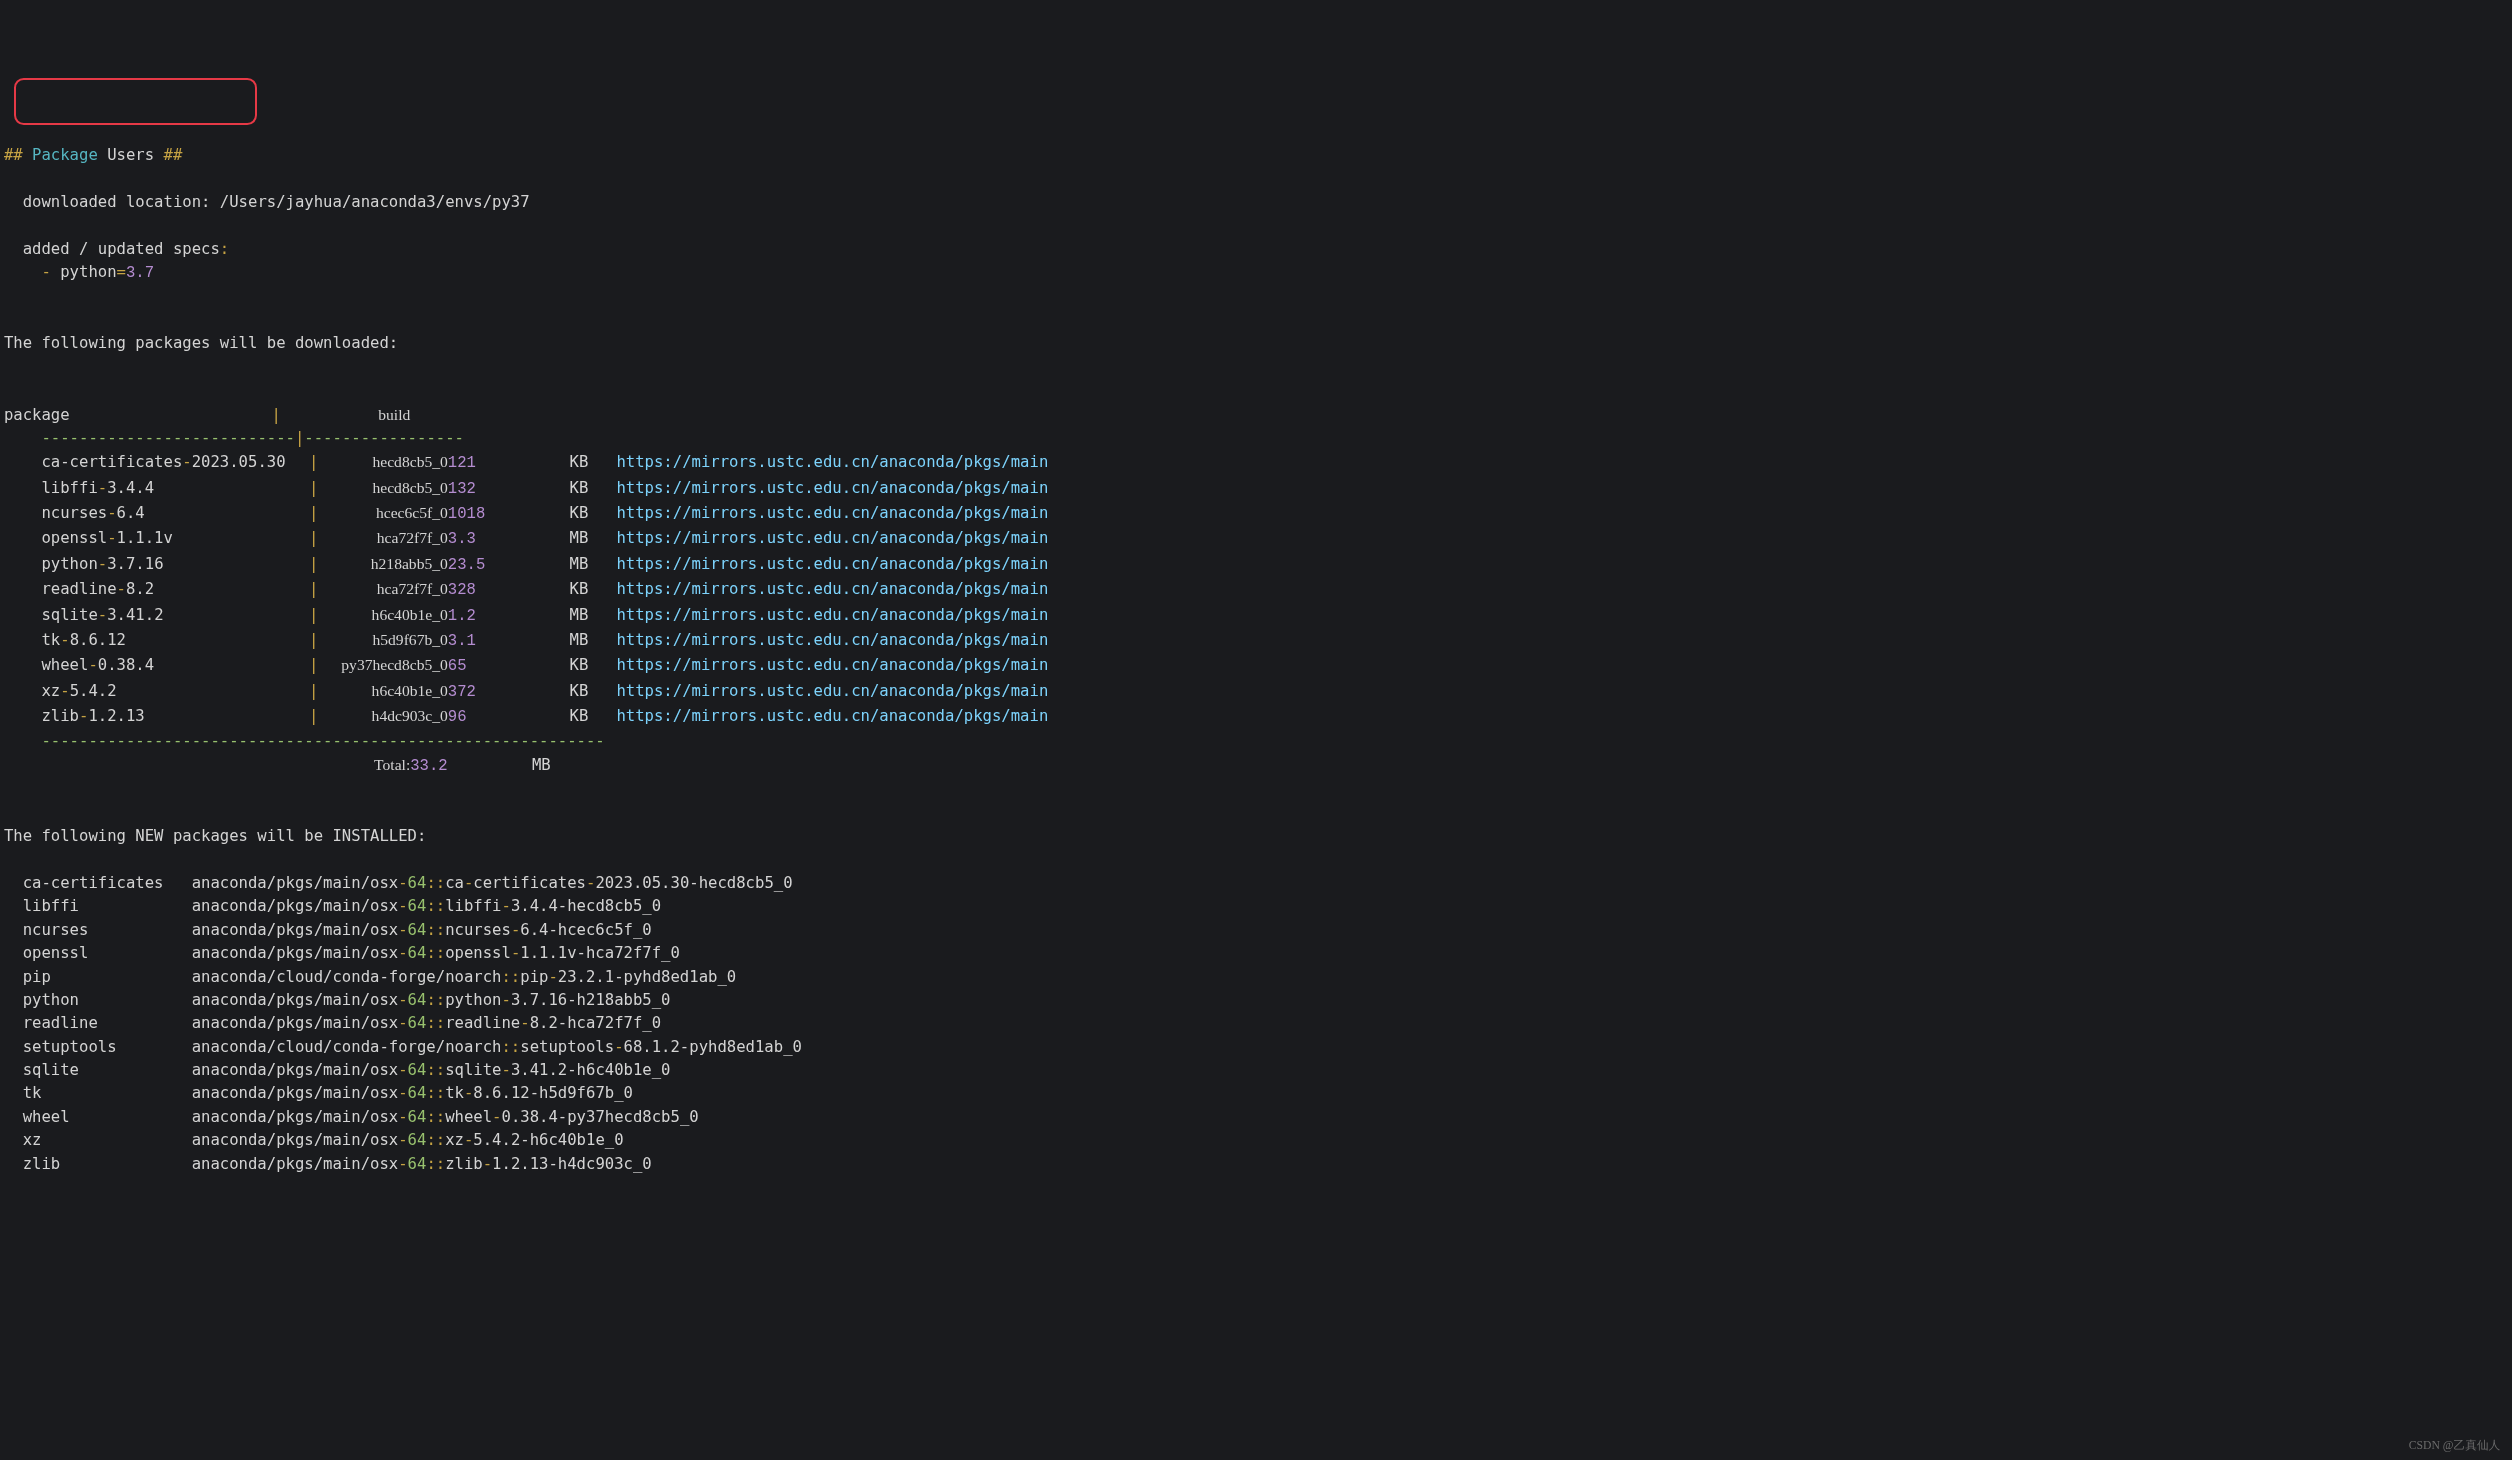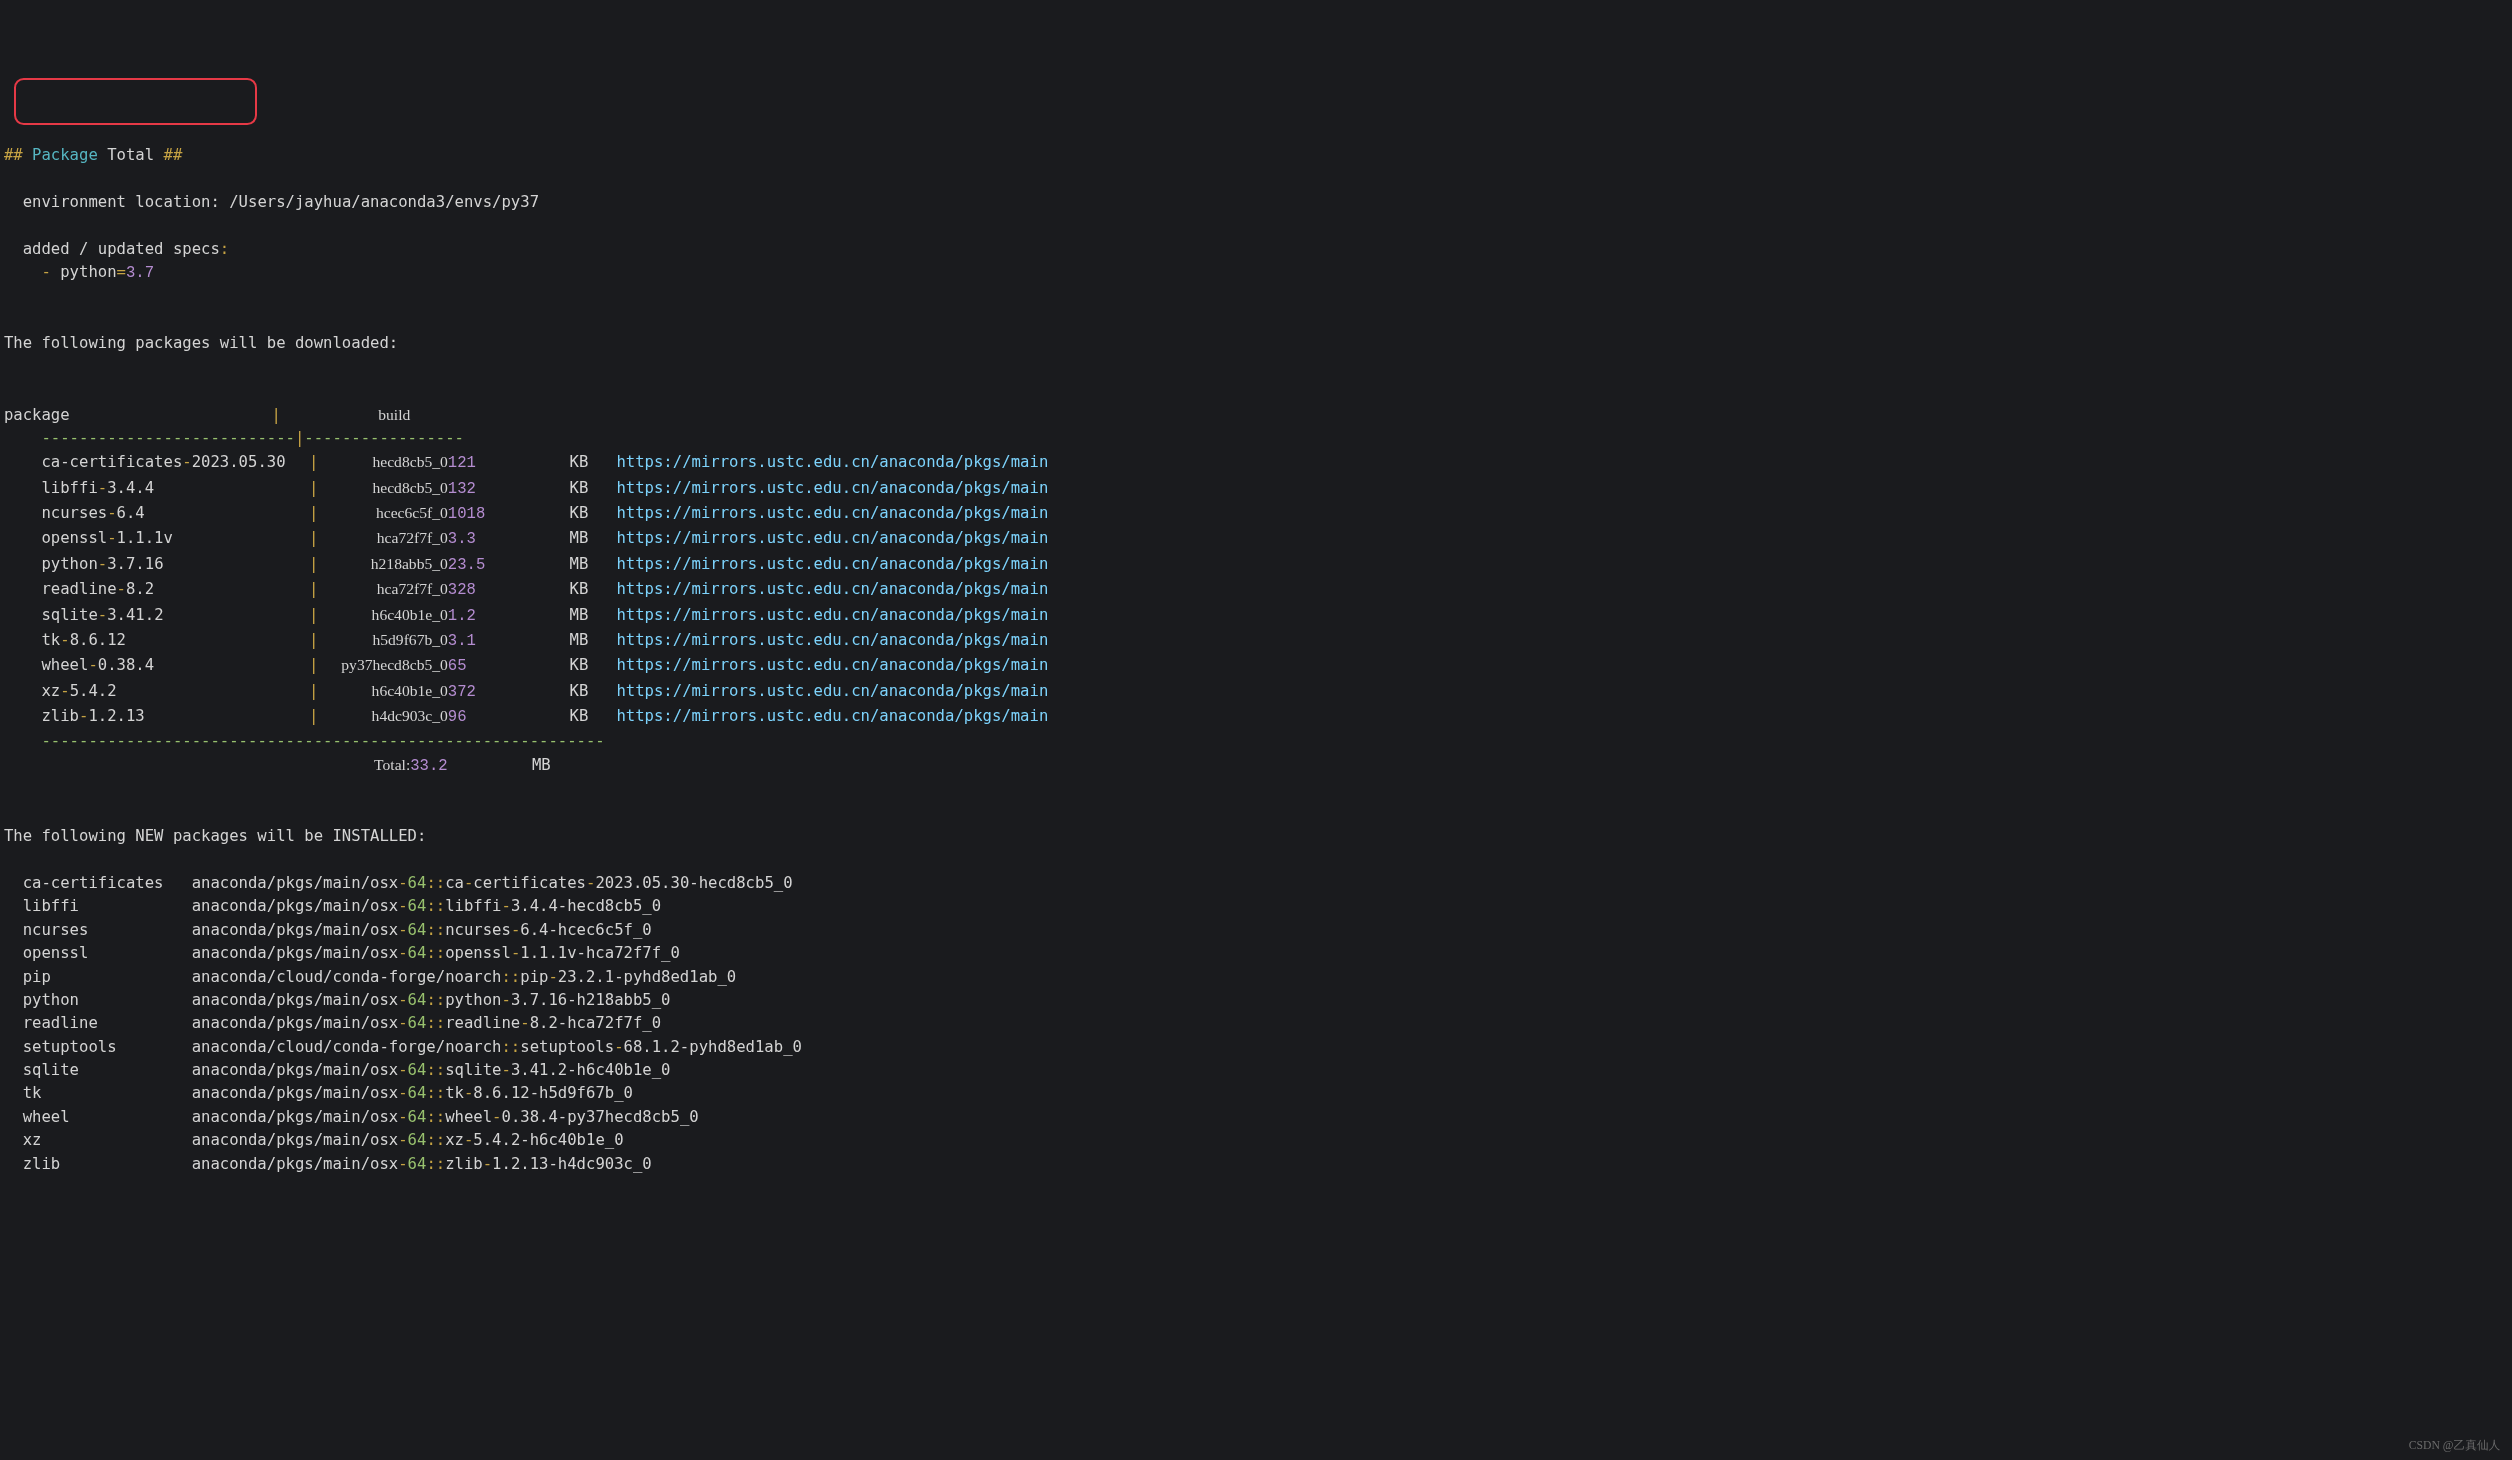--- a/index.html
+++ b/index.html
@@ -47,23 +47,23 @@
   .urlc  { display: inline-block; padding-left: 2ch; }
   .instname { display: inline-block; width: 18ch; }
 </style>
 </head>
 <body>
 
 
 
 <div class="highlight-box"></div>
 
-<span><span class="yellow">##</span> <span class="cyan">Package</span> <span class="white">Total</span> <span class="yellow">##</span></span>
+<span><span class="yellow">##</span> <span class="cyan">Package</span> <span class="white">Users</span> <span class="yellow">##</span></span>
 
-  <span><span class="white">environment location:</span> <span class="white">/Users/jayhua/anaconda3/envs/py37</span></span>
+  <span><span class="white">downloaded location:</span> <span class="white">/Users/jayhua/anaconda3/envs/py37</span></span>
 
   <span><span class="white">added / updated specs</span><span class="yellow">:</span></span>
     <span><span class="yellow">-</span> <span class="white">python</span><span class="yellow">=</span><span class="purple">3.7</span></span>
 
 
 <span class="white">The following packages will be downloaded:</span>
 
     <span class="row"><span class="pkg white">package</span><span class="sep1 yellow">|</span><span class="build white">build</span></span><span class="row">    <span class="green">---------------------------</span><span class="yellow">|</span><span class="green">-----------------</span></span><div id="pkg-rows"><span class="row">    <span class="pkg"><span class="white">ca-certificates</span><span class="yellow">-</span><span class="white">2023.05.30</span></span><span class="sep1 yellow">|</span><span class="build white">hecd8cb5_0</span><span class="size purple">121</span> <span class="unit white">KB</span><span class="urlc link">https://mirrors.ustc.edu.cn/anaconda/pkgs/main</span></span><span class="row">    <span class="pkg"><span class="white">libffi</span><span class="yellow">-</span><span class="white">3.4.4</span></span><span class="sep1 yellow">|</span><span class="build white">hecd8cb5_0</span><span class="size purple">132</span> <span class="unit white">KB</span><span class="urlc link">https://mirrors.ustc.edu.cn/anaconda/pkgs/main</span></span><span class="row">    <span class="pkg"><span class="white">ncurses</span><span class="yellow">-</span><span class="white">6.4</span></span><span class="sep1 yellow">|</span><span class="build white">hcec6c5f_0</span><span class="size purple">1018</span> <span class="unit white">KB</span><span class="urlc link">https://mirrors.ustc.edu.cn/anaconda/pkgs/main</span></span><span class="row">    <span class="pkg"><span class="white">openssl</span><span class="yellow">-</span><span class="white">1.1.1v</span></span><span class="sep1 yellow">|</span><span class="build white">hca72f7f_0</span><span class="size purple">3.3</span> <span class="unit white">MB</span><span class="urlc link">https://mirrors.ustc.edu.cn/anaconda/pkgs/main</span></span><span class="row">    <span class="pkg"><span class="white">python</span><span class="yellow">-</span><span class="white">3.7.16</span></span><span class="sep1 yellow">|</span><span class="build white">h218abb5_0</span><span class="size purple">23.5</span> <span class="unit white">MB</span><span class="urlc link">https://mirrors.ustc.edu.cn/anaconda/pkgs/main</span></span><span class="row">    <span class="pkg"><span class="white">readline</span><span class="yellow">-</span><span class="white">8.2</span></span><span class="sep1 yellow">|</span><span class="build white">hca72f7f_0</span><span class="size purple">328</span> <span class="unit white">KB</span><span class="urlc link">https://mirrors.ustc.edu.cn/anaconda/pkgs/main</span></span><span class="row">    <span class="pkg"><span class="white">sqlite</span><span class="yellow">-</span><span class="white">3.41.2</span></span><span class="sep1 yellow">|</span><span class="build white">h6c40b1e_0</span><span class="size purple">1.2</span> <span class="unit white">MB</span><span class="urlc link">https://mirrors.ustc.edu.cn/anaconda/pkgs/main</span></span><span class="row">    <span class="pkg"><span class="white">tk</span><span class="yellow">-</span><span class="white">8.6.12</span></span><span class="sep1 yellow">|</span><span class="build white">h5d9f67b_0</span><span class="size purple">3.1</span> <span class="unit white">MB</span><span class="urlc link">https://mirrors.ustc.edu.cn/anaconda/pkgs/main</span></span><span class="row">    <span class="pkg"><span class="white">wheel</span><span class="yellow">-</span><span class="white">0.38.4</span></span><span class="sep1 yellow">|</span><span class="build white">py37hecd8cb5_0</span><span class="size purple">65</span> <span class="unit white">KB</span><span class="urlc link">https://mirrors.ustc.edu.cn/anaconda/pkgs/main</span></span><span class="row">    <span class="pkg"><span class="white">xz</span><span class="yellow">-</span><span class="white">5.4.2</span></span><span class="sep1 yellow">|</span><span class="build white">h6c40b1e_0</span><span class="size purple">372</span> <span class="unit white">KB</span><span class="urlc link">https://mirrors.ustc.edu.cn/anaconda/pkgs/main</span></span><span class="row">    <span class="pkg"><span class="white">zlib</span><span class="yellow">-</span><span class="white">1.2.13</span></span><span class="sep1 yellow">|</span><span class="build white">h4dc903c_0</span><span class="size purple">96</span> <span class="unit white">KB</span><span class="urlc link">https://mirrors.ustc.edu.cn/anaconda/pkgs/main</span></span></div><span class="row">    <span class="green">------------------------------------------------------------</span></span><span class="row"><span class="pkg"></span><span class="sep1"></span><span class="build white">Total:</span><span class="size purple">33.2</span> <span class="unit white">MB</span></span>
 
 <span class="white">The following NEW packages will be INSTALLED:</span>

